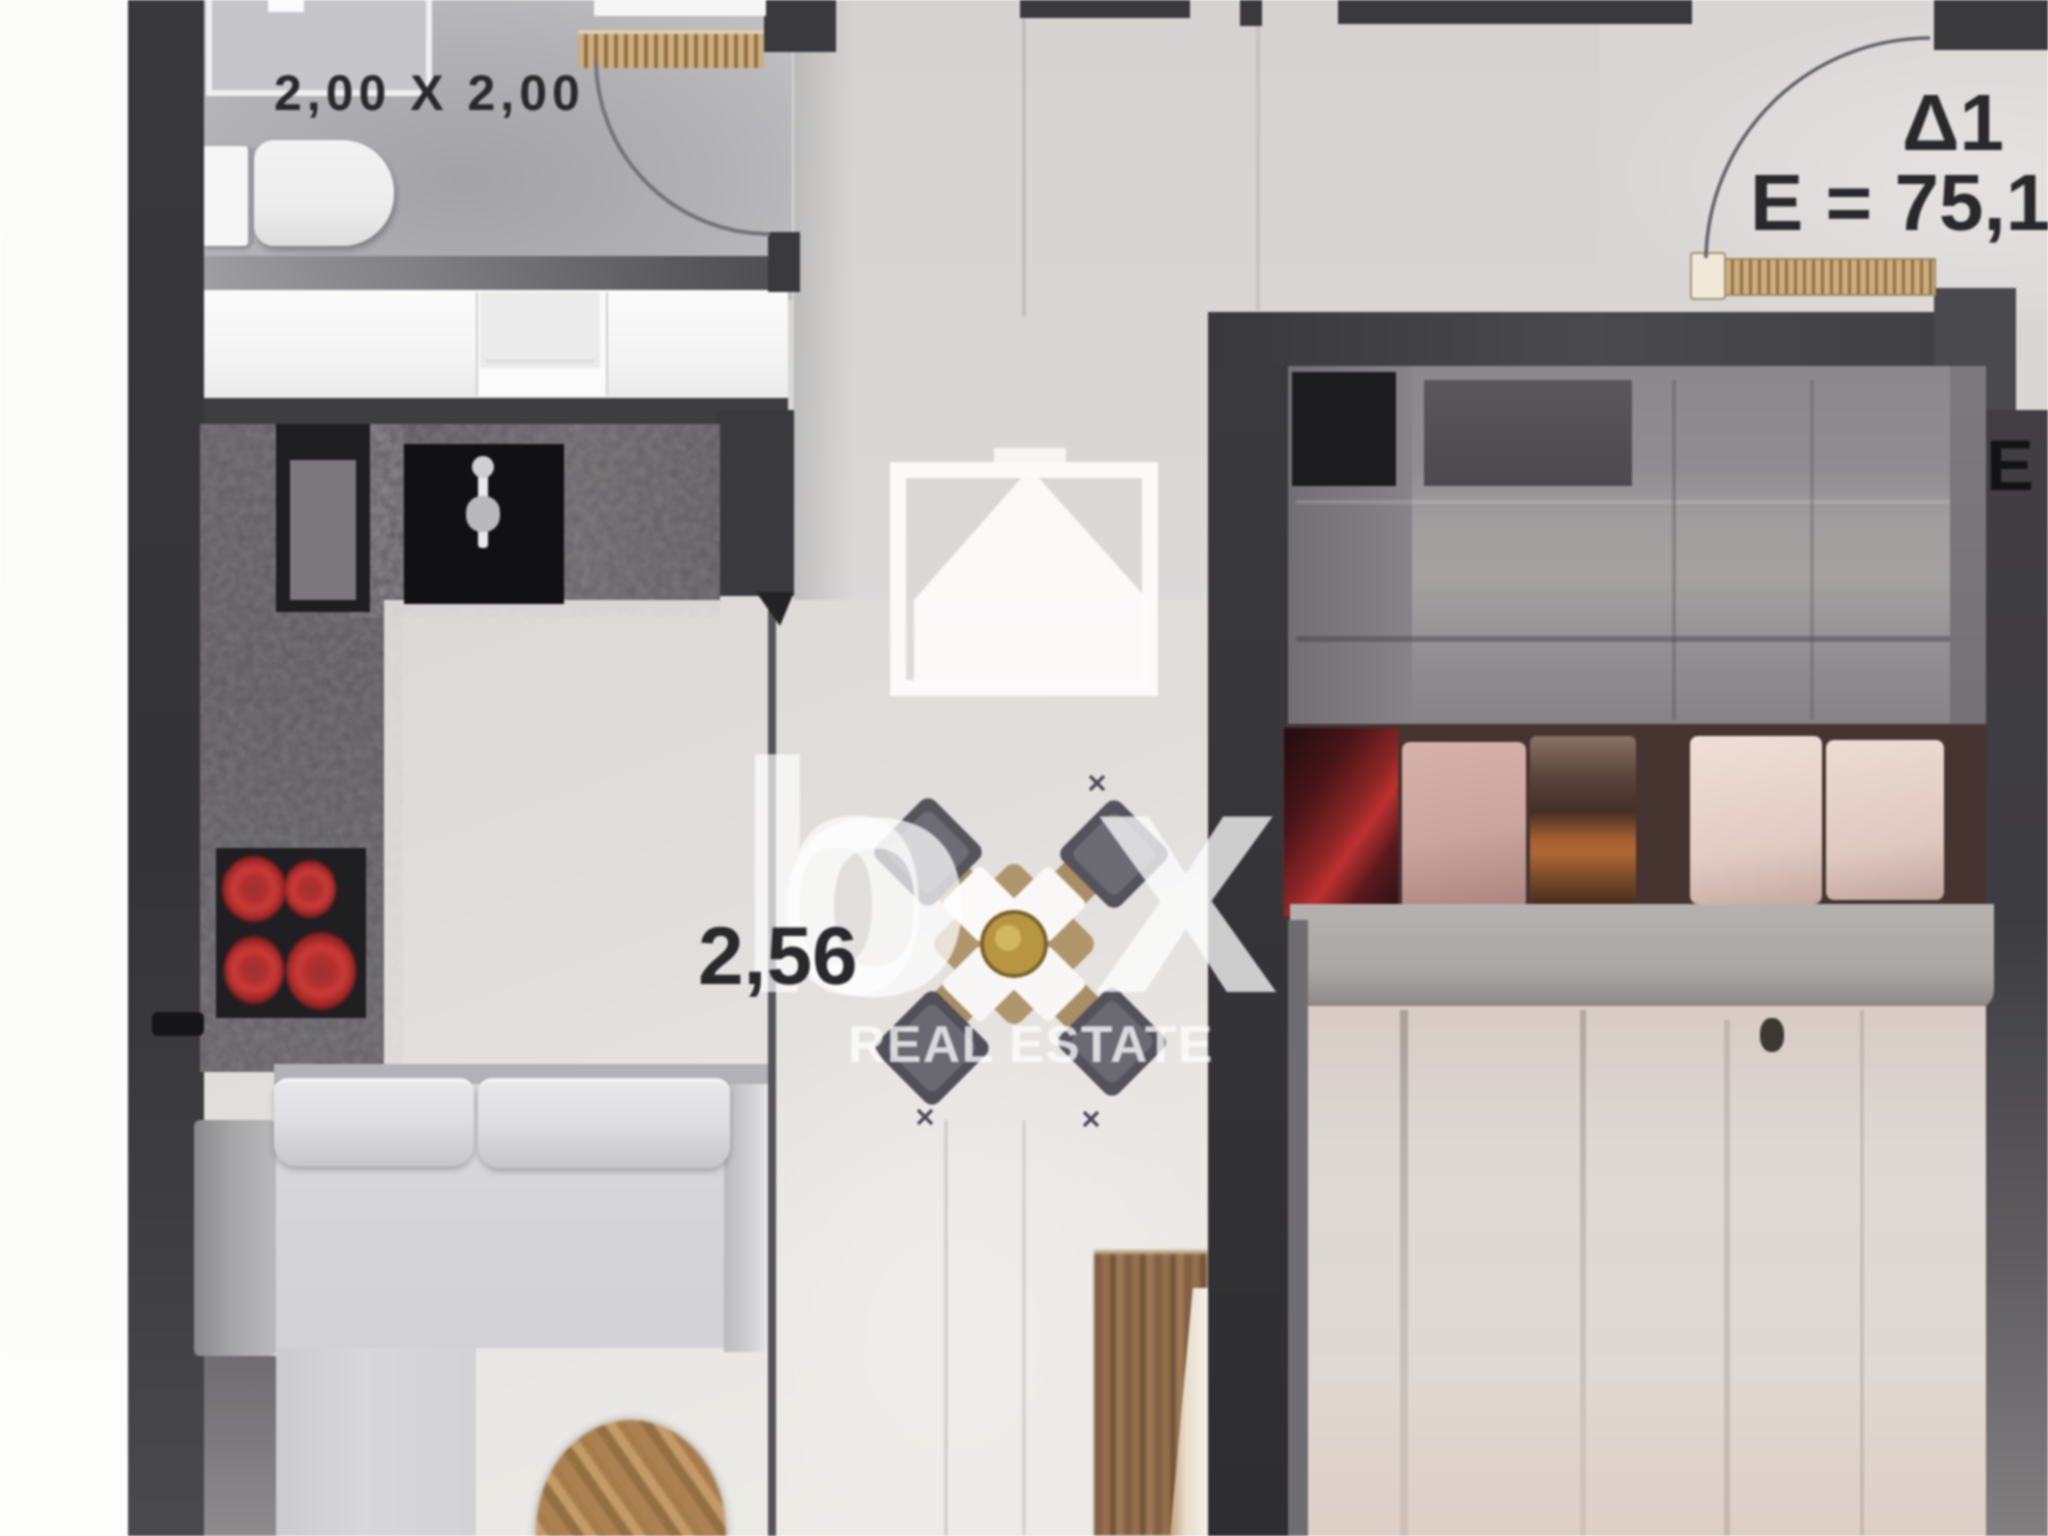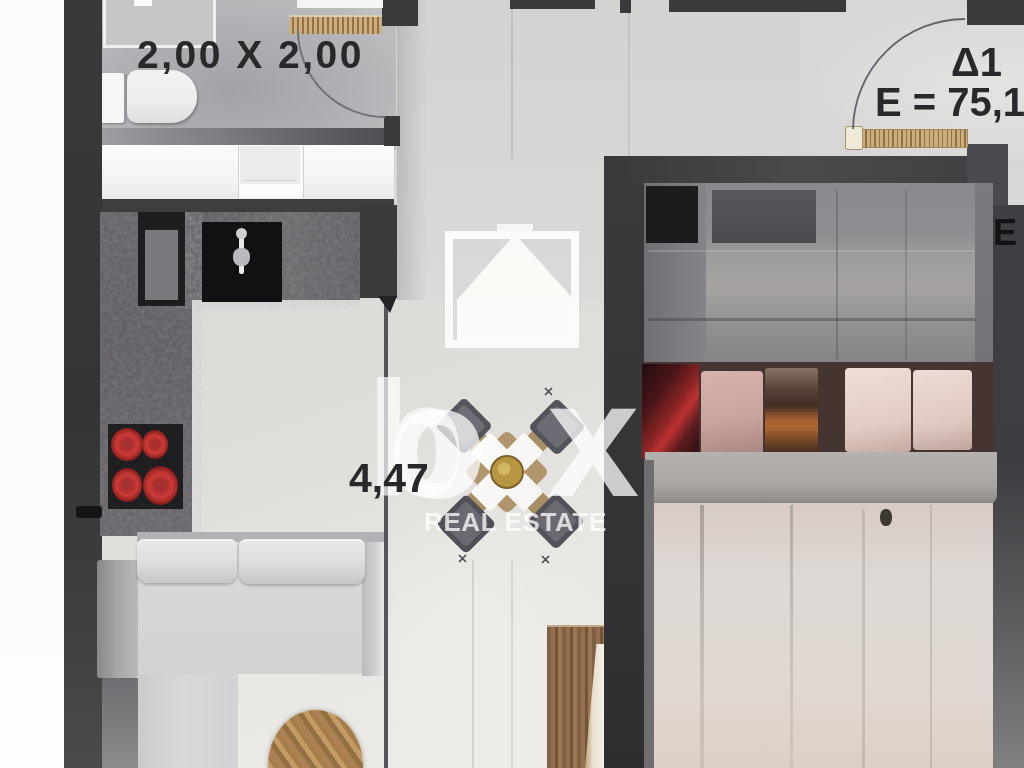--- a/index.html
+++ b/index.html
@@ -247,23 +247,23 @@
   <text x="366" y="496" font-family="Liberation Sans,sans-serif" font-size="164" font-weight="bold" fill="rgba(255,255,255,0.68)">b</text>
 
   <text x="387" y="497" font-family="Liberation Sans,sans-serif" font-size="164" font-weight="bold" fill="rgba(255,255,255,0.72)">o</text>
 
   <text x="547" y="496" font-family="Liberation Sans,sans-serif" font-size="166" font-weight="bold" fill="rgba(255,255,255,0.75)">x</text>
 
   <text x="424" y="531" font-family="Liberation Sans,sans-serif" font-size="26" font-weight="bold" letter-spacing="0.6" fill="rgba(255,255,255,0.75)">REAL ESTATE</text>
   </g>
 </svg>
 
-<div class="lbl" style="left:137px;top:33px;font-size:39px;letter-spacing:2.5px;">2,00 X 2,00</div>
-
-<div class="lbl" style="left:349px;top:455px;font-size:41px;">4,47</div>
+<div class="lbl" style="left:137px;top:33px;font-size:25px;letter-spacing:2.5px;">2,00 X 2,00</div>
+
+<div class="lbl" style="left:349px;top:455px;font-size:41px;">2,56</div>
 
 <div class="lbl" style="left:951px;top:40px;font-size:40px;">Δ1</div>
 
 <div class="lbl" style="left:875px;top:80px;font-size:40px;">E = 75,13</div>
 
 <div class="lbl" style="left:993px;top:212px;font-size:36px;color:#131315;">E</div>
 
 </div>
 
 </body></html>

